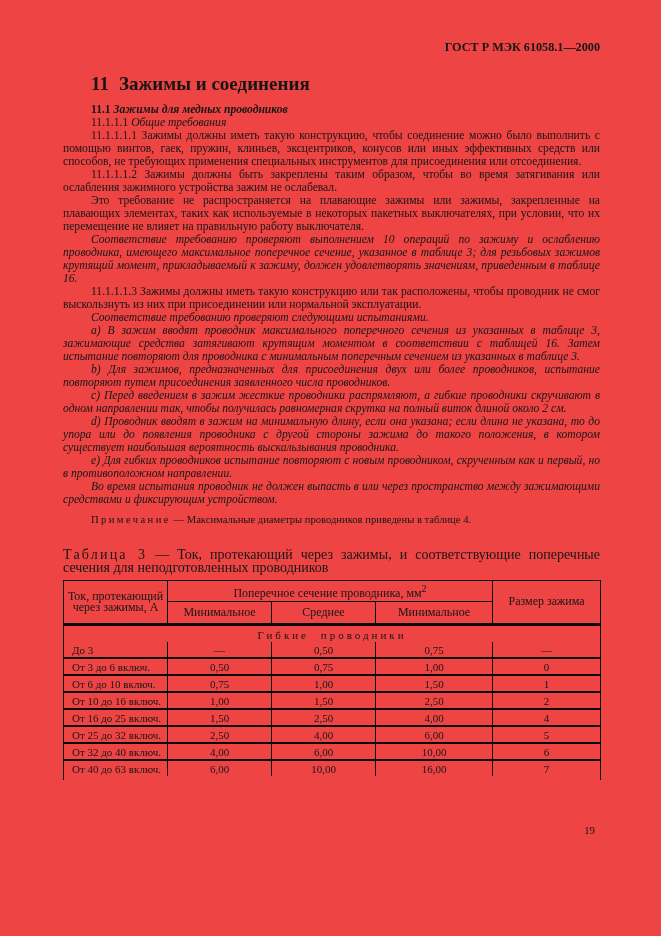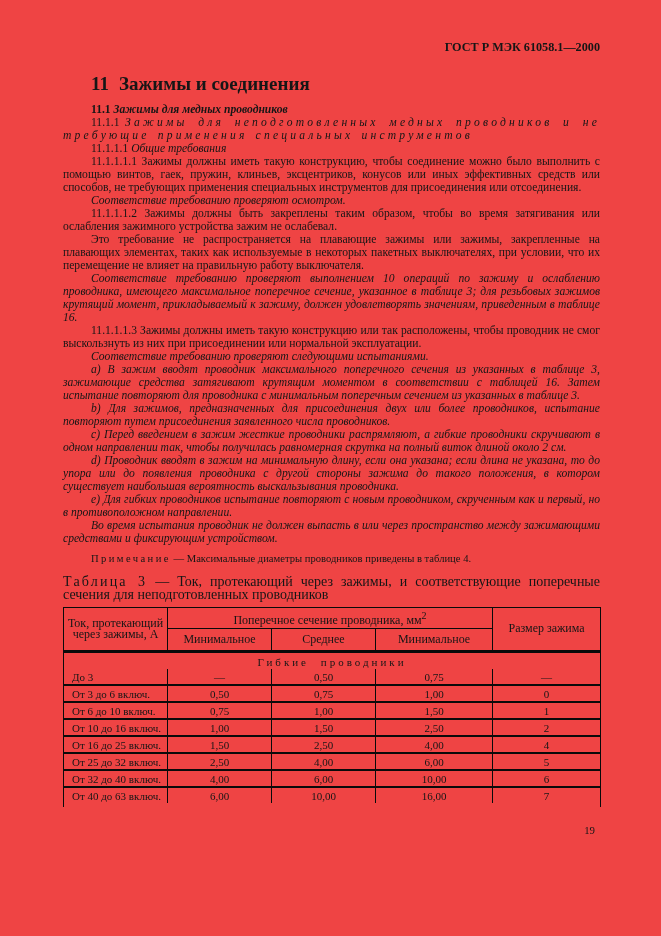--- a/index.html
+++ b/index.html
@@ -38,21 +38,21 @@
   .it { font-style: italic; }
   .bi { font-weight: bold; font-style: italic; }
   .note {
     font-size: 10.6px;
     line-height: 12.5px;
     text-align: justify;
     text-indent: 28px;
     margin: 6px 0 5px 0;
   }
   .note .sp-label { letter-spacing: 2.4px; }
-  .note2 { margin: 8px 0 9px 0; }
+  .note2 { margin: 8px 0 21px 0; }
   .spaced-title { font-style: italic; letter-spacing: 3.2px; word-spacing: 2px; }
   .tbl-caption {
     font-size: 14px;
     line-height: 13.5px;
     text-align: justify;
     margin: 8px 0 5px 0;
   }
   .tbl-caption .sp-label { letter-spacing: 2.2px; }
   table.t3 {
     border-collapse: collapse;
@@ -111,30 +111,26 @@
 
   <div class="chapter">
     <span class="num">11</span><span>Зажимы и соединения</span>
   </div>
 
 
   <p class="body-p">
     <span class="num" style="font-weight:bold">11.1</span>&nbsp;<span class="bi">Зажимы для медных проводников</span>
   </p>
 
-  <p class="body-p">
-    <span class="num">11.1.1</span>&nbsp;<span class="spaced-title">Зажимы для неподготовленных медных проводников и не требующие применения специальных инструментов</span>
-  </p>
 
   <p class="body-p">
     <span class="num">11.1.1.1</span>&nbsp;<span class="it">Общие требования</span>
   </p>
 
   <p class="body-p">11.1.1.1.1 Зажимы должны иметь такую конструкцию, чтобы соединение можно было выполнить с помощью винтов, гаек, пружин, клиньев, эксцентриков, конусов или иных эффективных средств или способов, не требующих применения специальных инструментов для присоединения или отсоединения.</p>
-  <p class="body-p it">Соответствие требованию проверяют осмотром.</p>
   <p class="body-p">11.1.1.1.2 Зажимы должны быть закреплены таким образом, чтобы во время затягивания или ослабления зажимного устройства зажим не ослабевал.</p>
   <p class="body-p">Это требование не распространяется на плавающие зажимы или зажимы, закрепленные на плавающих элементах, таких как используемые в некоторых пакетных выключателях, при условии, что их перемещение не влияет на правильную работу выключателя.</p>
   <p class="body-p it">Соответствие требованию проверяют выполнением 10 операций по зажиму и ослаблению проводника, имеющего максимальное поперечное сечение, указанное в таблице 3; для резьбовых зажимов крутящий момент, прикладываемый к зажиму, должен удовлетворять значениям, приведенным в таблице 16.</p>
   <p class="body-p">11.1.1.1.3 Зажимы должны иметь такую конструкцию или так расположены, чтобы проводник не смог выскользнуть из них при присоединении или нормальной эксплуатации.</p>
   <p class="body-p it">Соответствие требованию проверяют следующими испытаниями.</p>
   <p class="body-p it">а) В зажим вводят проводник максимального поперечного сечения из указанных в таблице 3, зажимающие средства затягивают крутящим моментом в соответствии с таблицей 16. Затем испытание повторяют для проводника с минимальным поперечным сечением из указанных в таблице 3.</p>
   <p class="body-p it">b) Для зажимов, предназначенных для присоединения двух или более проводников, испытание повторяют путем присоединения заявленного числа проводников.</p>
   <p class="body-p it">c) Перед введением в зажим жесткие проводники распрямляют, а гибкие проводники скручивают в одном направлении так, чтобы получилась равномерная скрутка на полный виток длиной около 2 см.</p>
   <p class="body-p it">d) Проводник вводят в зажим на минимальную длину, если она указана; если длина не указана, то до упора или до появления проводника с другой стороны зажима до такого положения, в котором существует наибольшая вероятность выскальзывания проводника.</p>
   <p class="body-p it">е) Для гибких проводников испытание повторяют с новым проводником, скрученным как и первый, но в противоположном направлении.</p>

